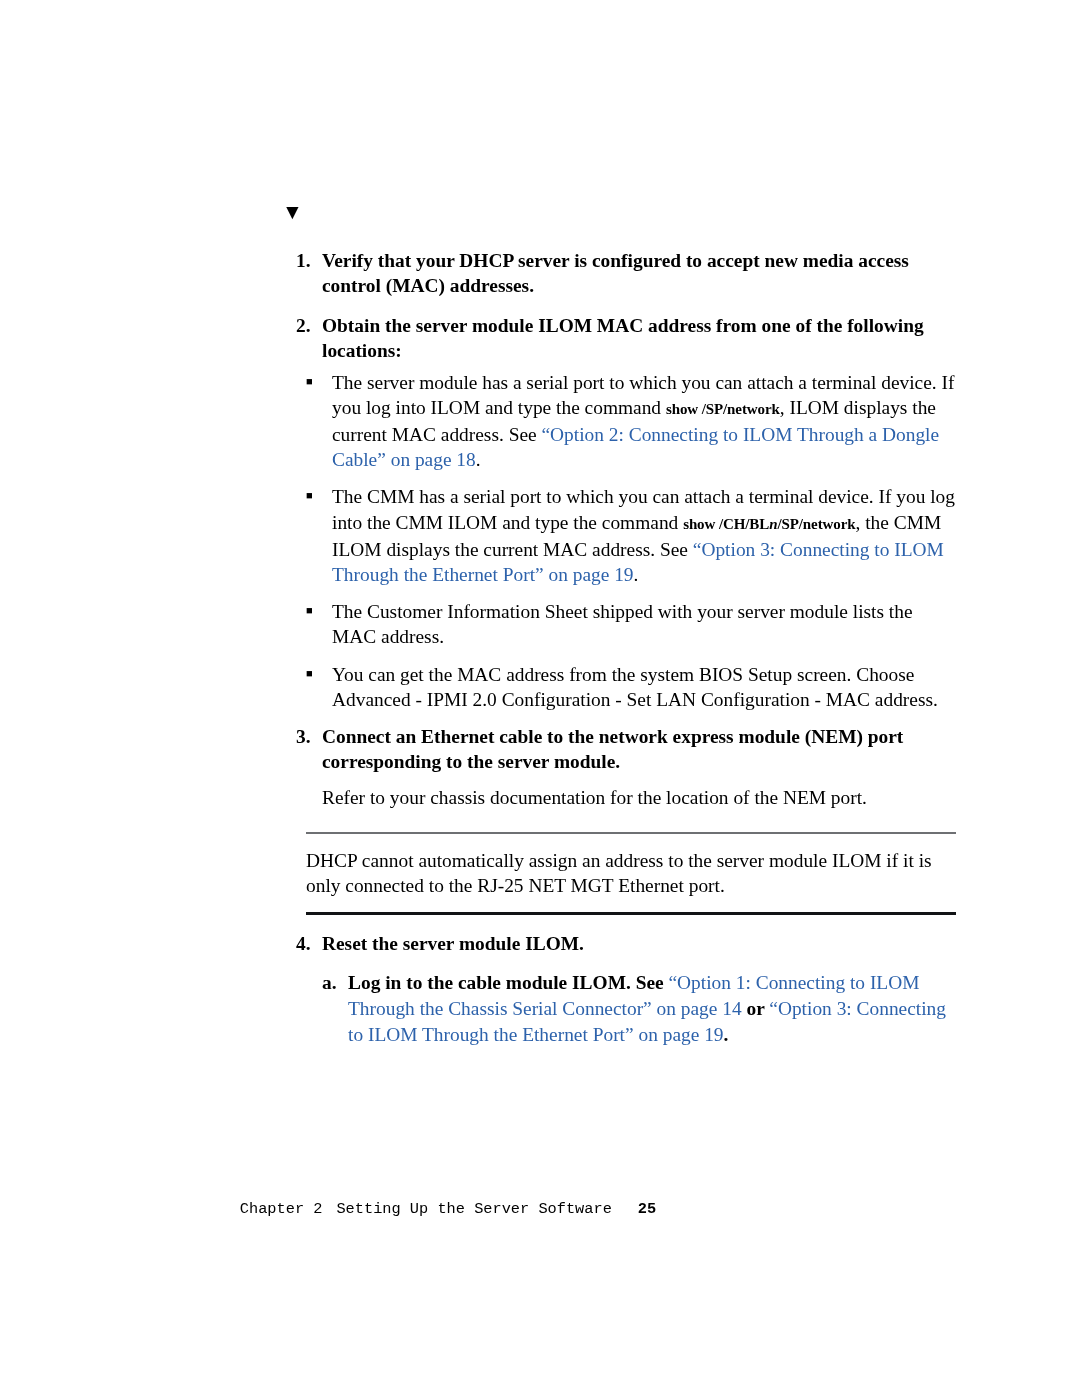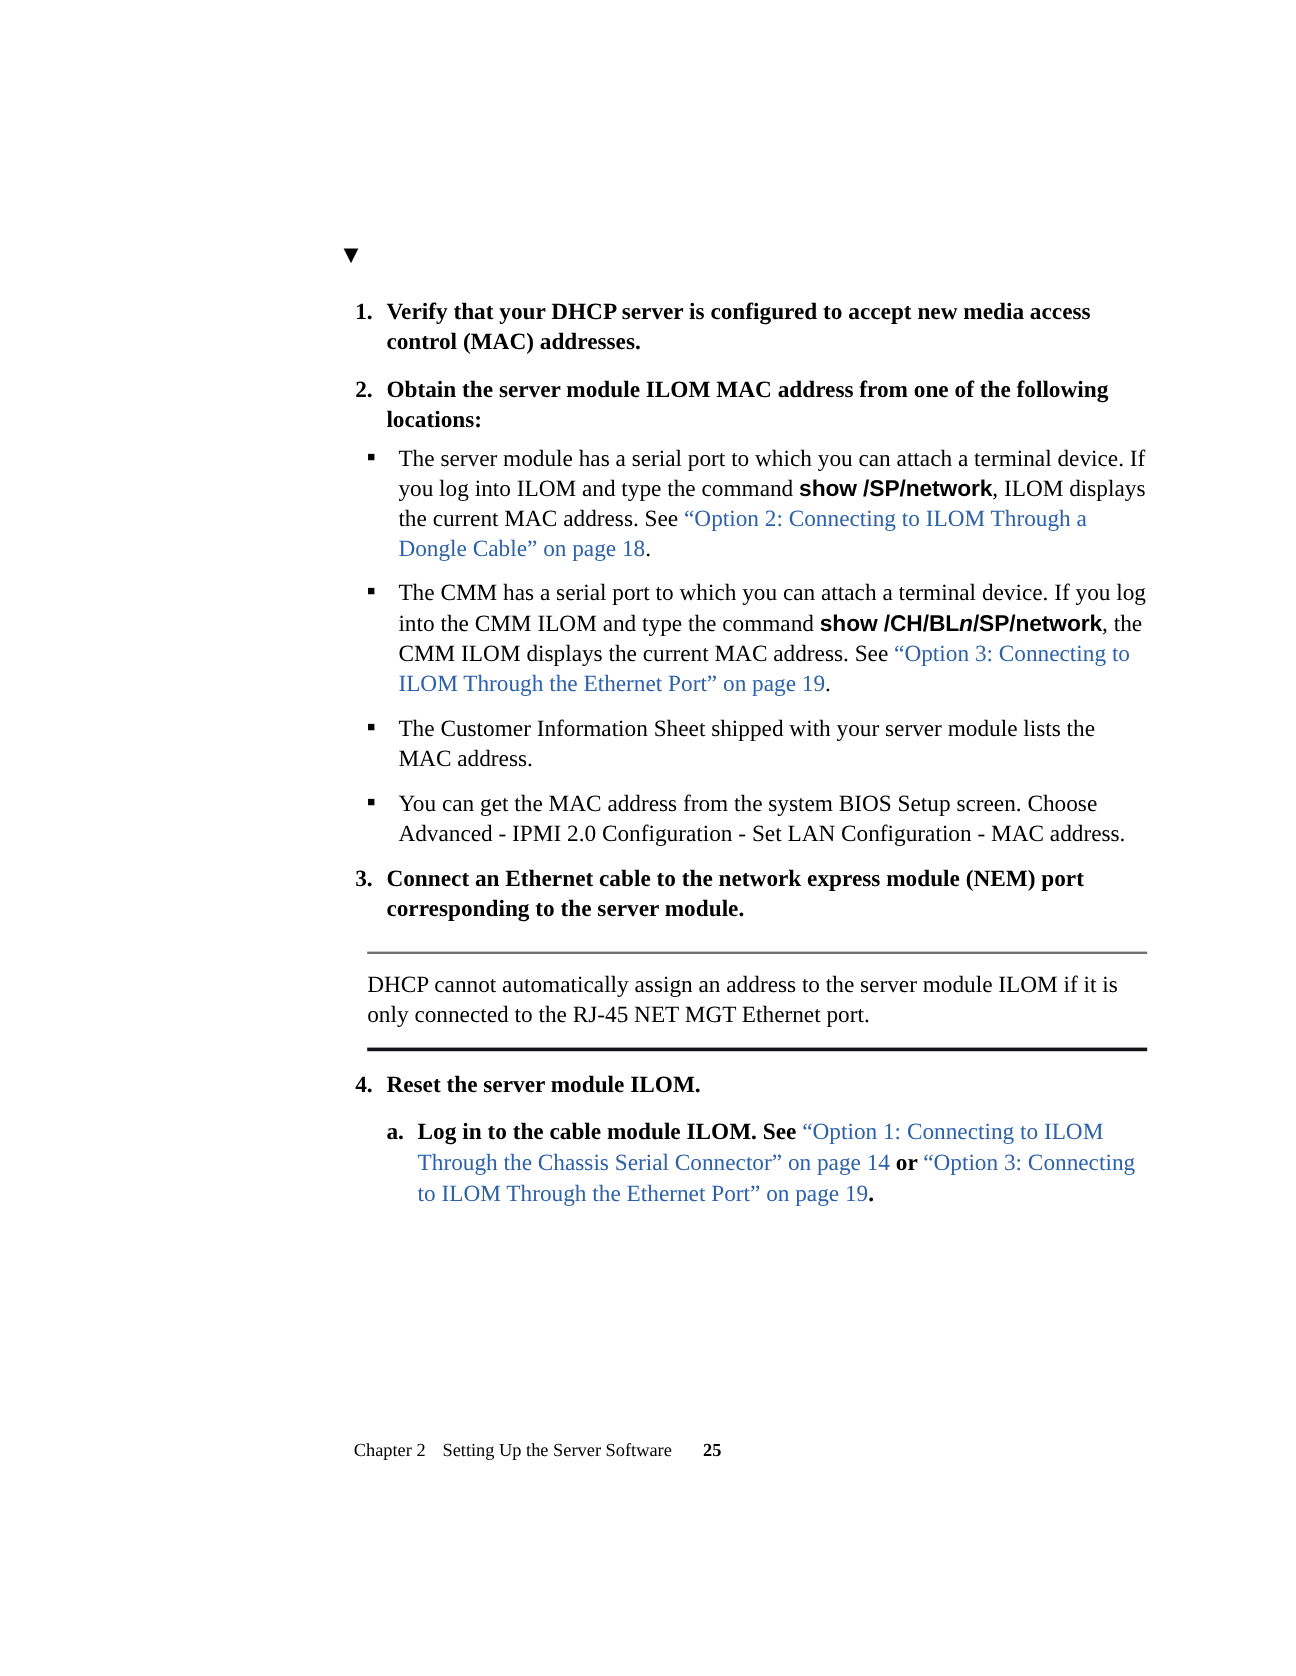--- a/index.html
+++ b/index.html
@@ -109,23 +109,23 @@
     line-height: 25.2px;
     position: relative;
     top: -1px;
   }
   ul.bullets > li .btext { flex: 1 1 auto; }
 
   
   .lnk { color: #2d62ab; }
   .ital { font-style: italic; }
   .mono {
-    font-family: Liberation Sans, sans-serif;
-    font-weight: bold;
-    font-size: 19px;
+    font-family: Liberation Serif, serif;
+    font-weight: bold;
+    font-size: 15px;
     letter-spacing: -0.1px;
   }
   .mono .ital {
     font-style: italic;
     font-weight: bold;
   }
 
   
   .note-block {
     margin-left: 24px;
@@ -156,21 +156,21 @@
     font-size: 18.6px;
   }
 
   
   .footer {
     position: absolute;
     left: 0;
     top: 1200px;
     width: 896px;
     text-align: center;
-    font-family: Liberation Serif, serif;
+    font-family: Liberation Mono, monospace;
     font-size: 15.3px;
     color: #000;
   }
   .footer .chap { margin-right: 14px; }
   .footer .pno {
     font-weight: bold;
     margin-left: 26px;
   }
 </style>
 </head>
@@ -218,25 +218,28 @@
         <span class="btext">You can get the MAC address from the system BIOS Setup screen. Choose Advanced - IPMI 2.0 Configuration - Set LAN Configuration - MAC address.</span>
       </li>
 
     </ul>
 
     <div class="step" style="margin-top:12px;">
       <span class="num">3.</span>
       <span class="steptext">Connect an Ethernet cable to the network express module (NEM) port corresponding to the server module.</span>
     </div>
 
+    <div class="step-body" style="margin-top:10px;">
+      <p class="para">Refer to your chassis documentation for the location of the NEM port.</p>
+    </div>
 
     <div class="note-block">
       <div class="rule-top"></div>
       <div class="note-body">
-        <p>DHCP cannot automatically assign an address to the server module ILOM if it is only connected to the RJ-45 NET MGT Ethernet port.</p>
+        <p>DHCP cannot automatically assign an address to the server module ILOM if it is only connected to the RJ-25 NET MGT Ethernet port.</p>
       </div>
       <div class="rule-bottom"></div>
     </div>
 
     <div class="step" style="margin-top:16px;">
       <span class="num">4.</span>
       <span class="steptext">Reset the server module ILOM.</span>
     </div>
 
     <div class="substep" style="margin-top:14px;">

